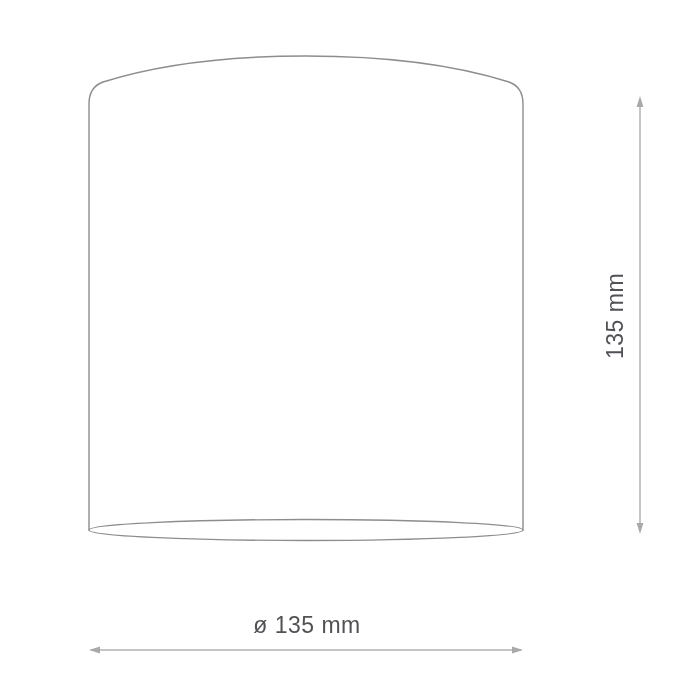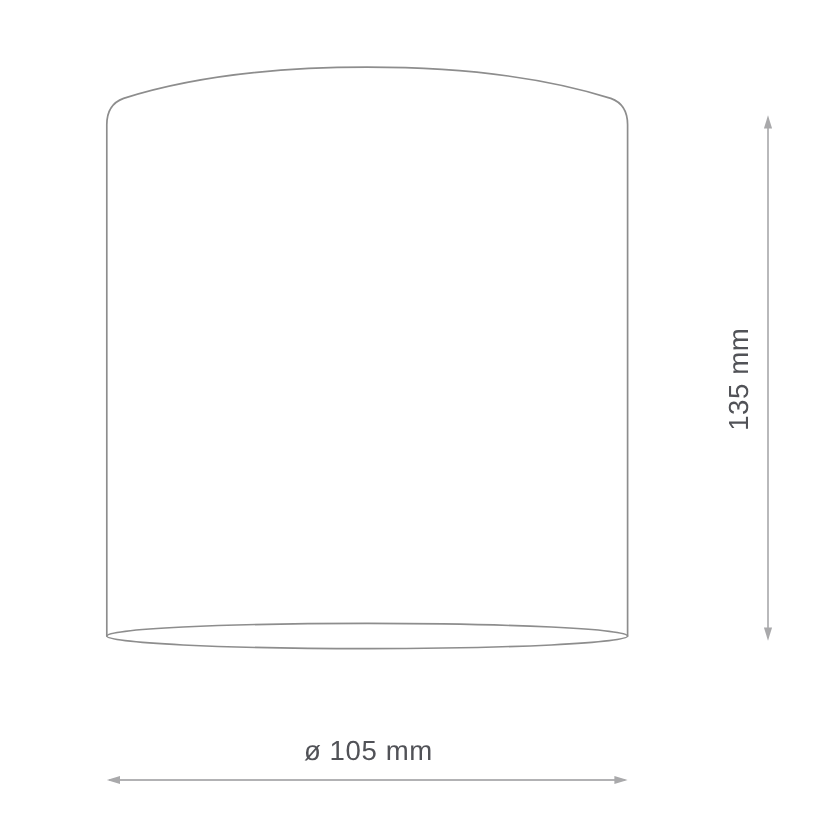--- a/index.html
+++ b/index.html
@@ -58,17 +58,17 @@
 
     <line x1="91" y1="650" x2="521" y2="650" stroke="#b2b2b4" stroke-width="1.5"></line>
     <polygon points="89,650 100,646.6 100,653.4" fill="#a9a9ab"></polygon>
     <polygon points="523,650 512,646.6 512,653.4" fill="#a9a9ab"></polygon>
 
     <line x1="640" y1="99" x2="640" y2="531" stroke="#b2b2b4" stroke-width="1.5"></line>
     <polygon points="640,96 636.6,107 643.4,107" fill="#a9a9ab"></polygon>
     <polygon points="640,534 636.6,523 643.4,523" fill="#a9a9ab"></polygon>
   </svg>
 
-  <div class="dim-label dim-label--diameter">ø 105 mm</div>
+  <div class="dim-label dim-label--diameter">ø 135 mm</div>
 
   <div class="dim-label dim-label--height">135 mm</div>
 
 </div>
 
 </body></html>

